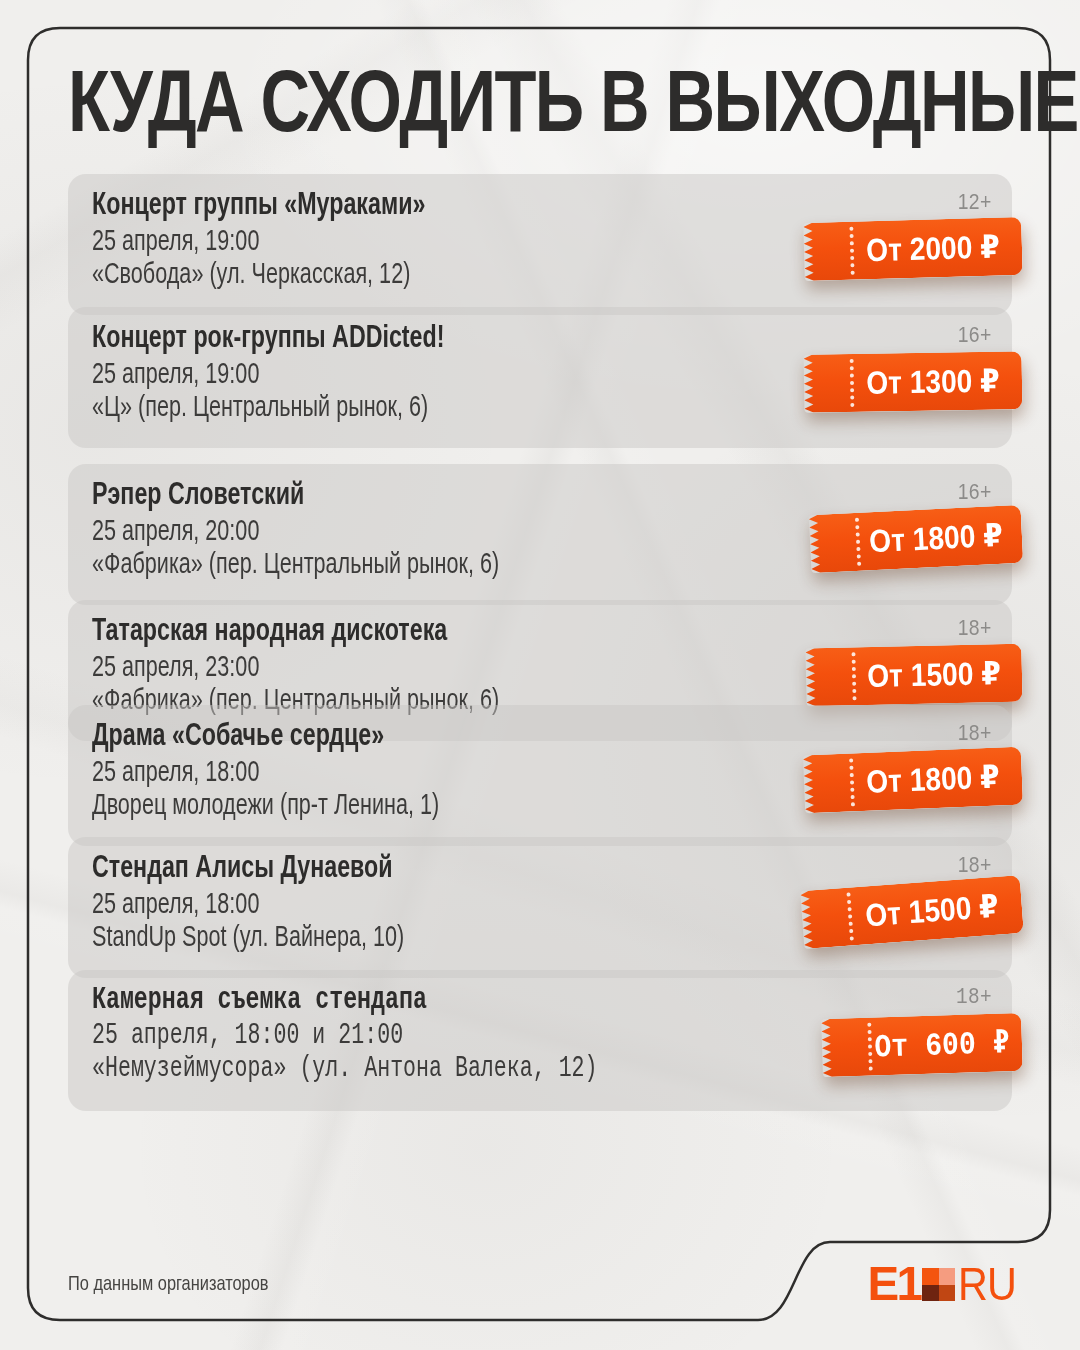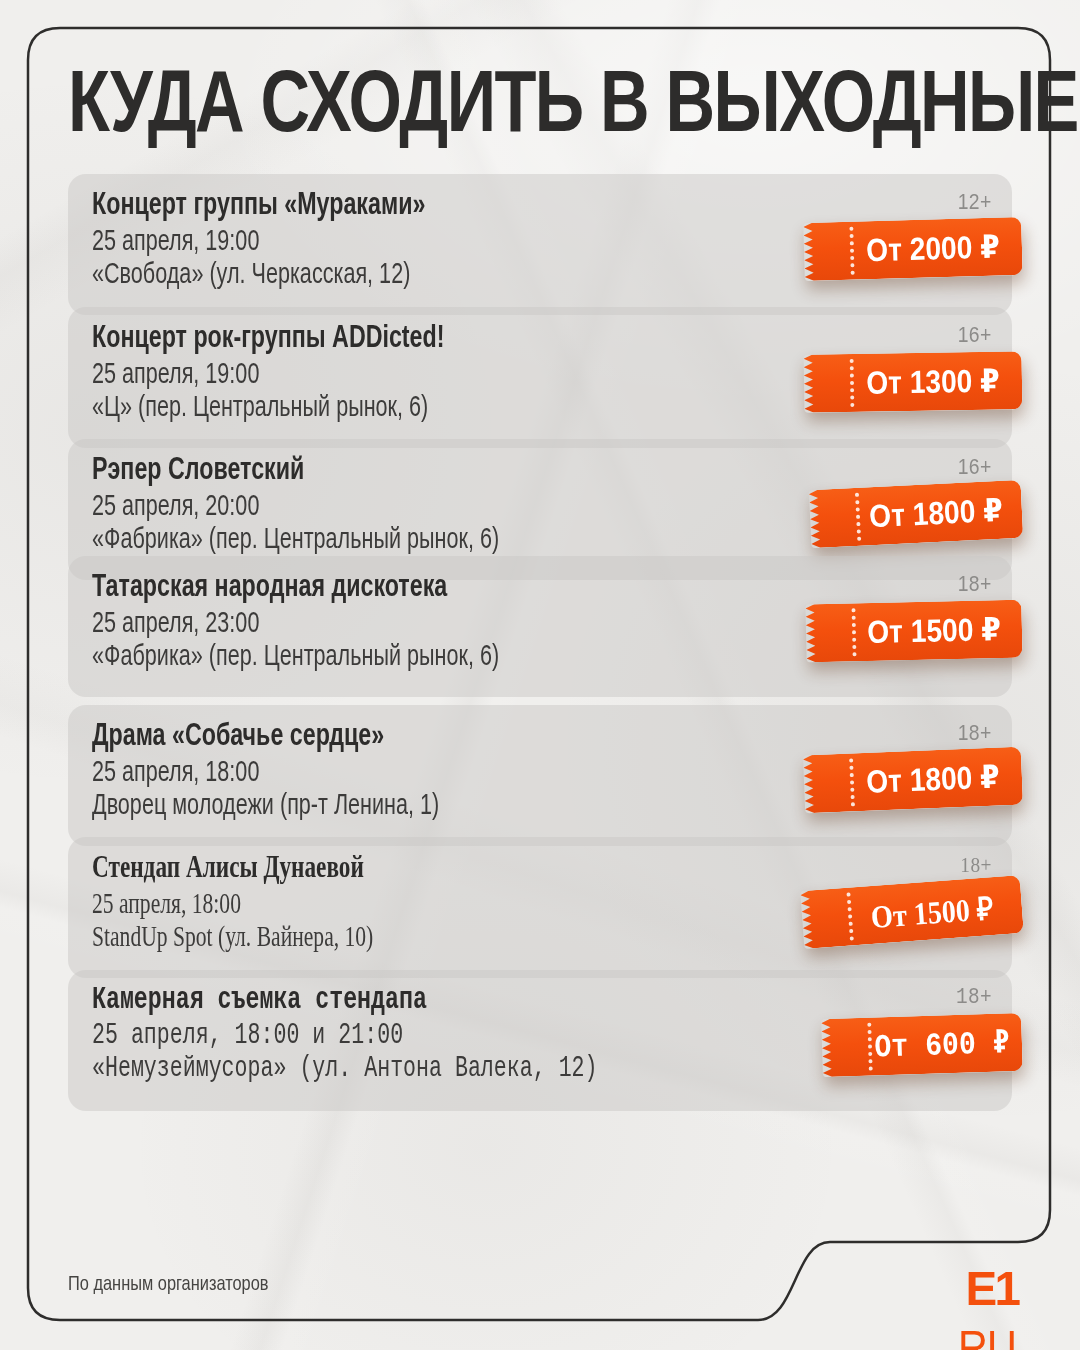--- a/index.html
+++ b/index.html
@@ -81,21 +81,21 @@
     transform:scaleX(.88);
   }
 
   .credit {
     position:absolute; left:68px; top:1271px;
     font-size:21px; color:#454442; white-space:nowrap;
     transform:scaleX(.78); transform-origin:left top;
   }
   .logo {
     position:absolute; right:56px; top:1260px;
-    display:flex; align-items:center; height:46px;flex-direction:column;
+    display:flex; align-items:center; height:46px;
   }
   .logo-e1 {
     font-size:49px; font-weight:700; letter-spacing:-3px;
     color:var(--accent,#F4500D); transform:scaleX(.97); transform-origin:right center;
   }
   .logo-sq {
     width:33px; height:33px; margin:3px 3px 0 2px;
     display:grid; grid-template-columns:1fr 1fr; grid-template-rows:1fr 1fr;
   }
   .logo-sq i { display:block; }
@@ -137,35 +137,35 @@
       <div>«Ц» (пер. Центральный рынок, 6)</div>
     </div>
     <div class="age">16+</div>
     <div class="ticket-wrap" style="width: 218px; transform: rotate(-0.9deg);">
       <div class="ticket">
         <span class="perf"></span>
         <span class="price">От 1300 ₽</span>
       </div>
     </div>
   </div>
-    <div class="band" style="top: 439px;">
+    <div class="band" style="top: 464px;">
     <div class="evt-title">Рэпер Словетский</div>
     <div class="evt-details">
       <div>25 апреля, 20:00</div>
       <div>«Фабрика» (пер. Центральный рынок, 6)</div>
     </div>
     <div class="age">16+</div>
     <div class="ticket-wrap" style="width: 212px; transform: rotate(-2.8deg);">
       <div class="ticket">
         <span class="perf"></span>
         <span class="price">От 1800 ₽</span>
       </div>
     </div>
   </div>
-    <div class="band" style="top: 556px;">
+    <div class="band" style="top: 600px;">
     <div class="evt-title">Татарская народная дискотека</div>
     <div class="evt-details">
       <div>25 апреля, 23:00</div>
       <div>«Фабрика» (пер. Центральный рынок, 6)</div>
     </div>
     <div class="age">18+</div>
     <div class="ticket-wrap" style="width: 216px; transform: rotate(-1.3deg);">
       <div class="ticket">
         <span class="perf"></span>
         <span class="price">От 1500 ₽</span>
@@ -179,21 +179,21 @@
       <div>Дворец молодежи (пр-т Ленина, 1)</div>
     </div>
     <div class="age">18+</div>
     <div class="ticket-wrap" style="width: 218px; transform: rotate(-2.3deg);">
       <div class="ticket">
         <span class="perf"></span>
         <span class="price">От 1800 ₽</span>
       </div>
     </div>
   </div>
-    <div class="band" style="top: 837px; font-family: Liberation Serif, serif;">
+    <div class="band" style="top: 837px;">
     <div class="evt-title">Стендап Алисы Дунаевой</div>
     <div class="evt-details">
       <div>25 апреля, 18:00</div>
       <div>StandUp Spot (ул. Вайнера, 10)</div>
     </div>
     <div class="age">18+</div>
     <div class="ticket-wrap" style="width: 220px; transform: rotate(-4.2deg);">
       <div class="ticket">
         <span class="perf"></span>
         <span class="price">От 1500 ₽</span>

